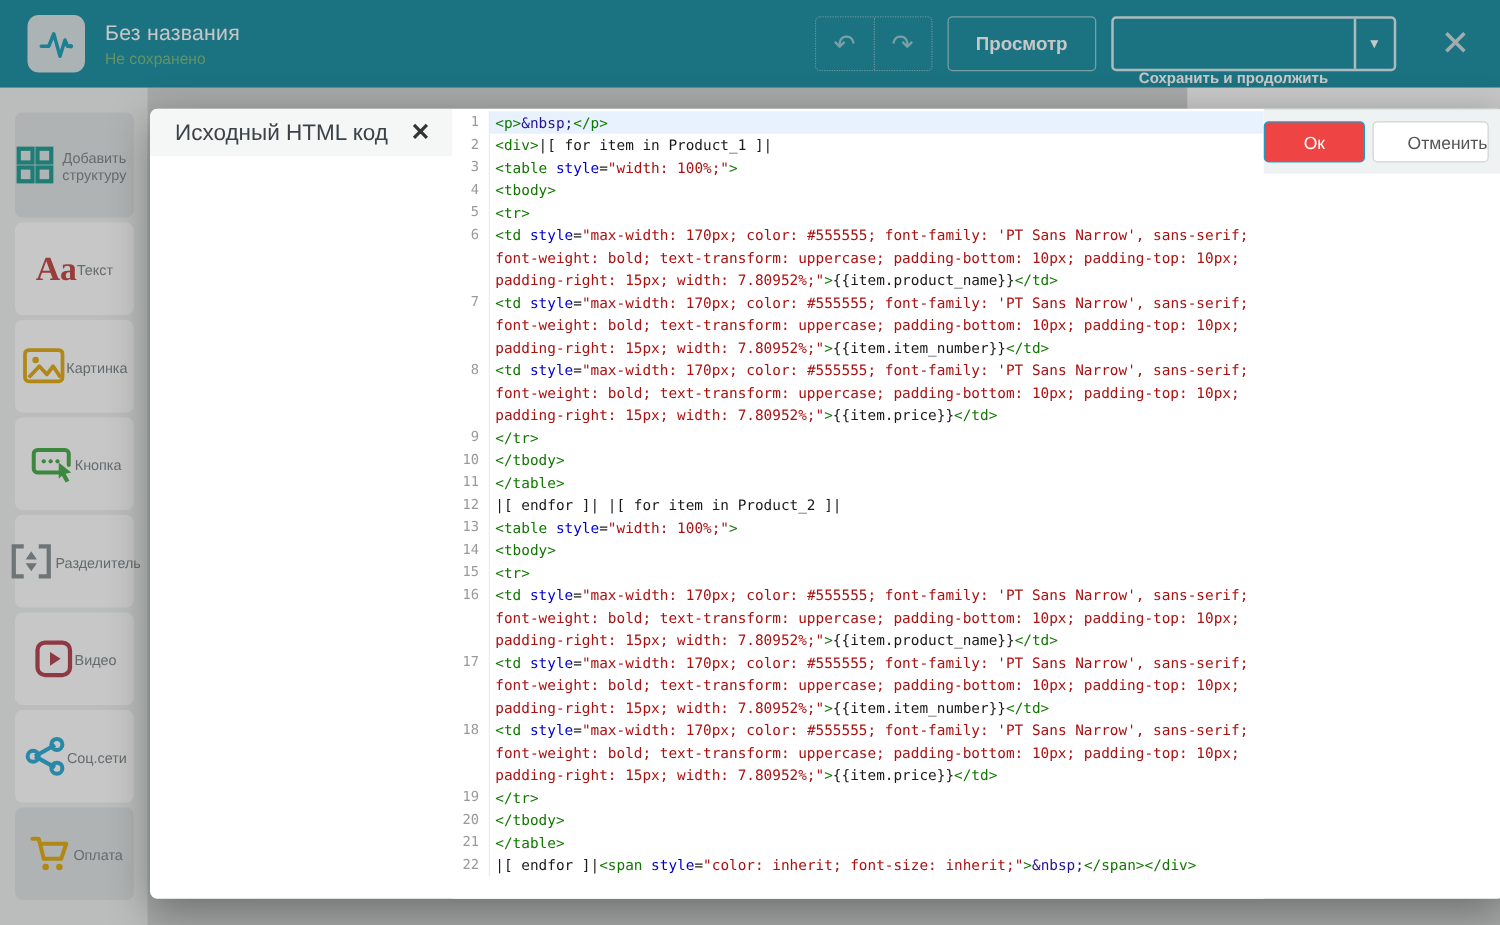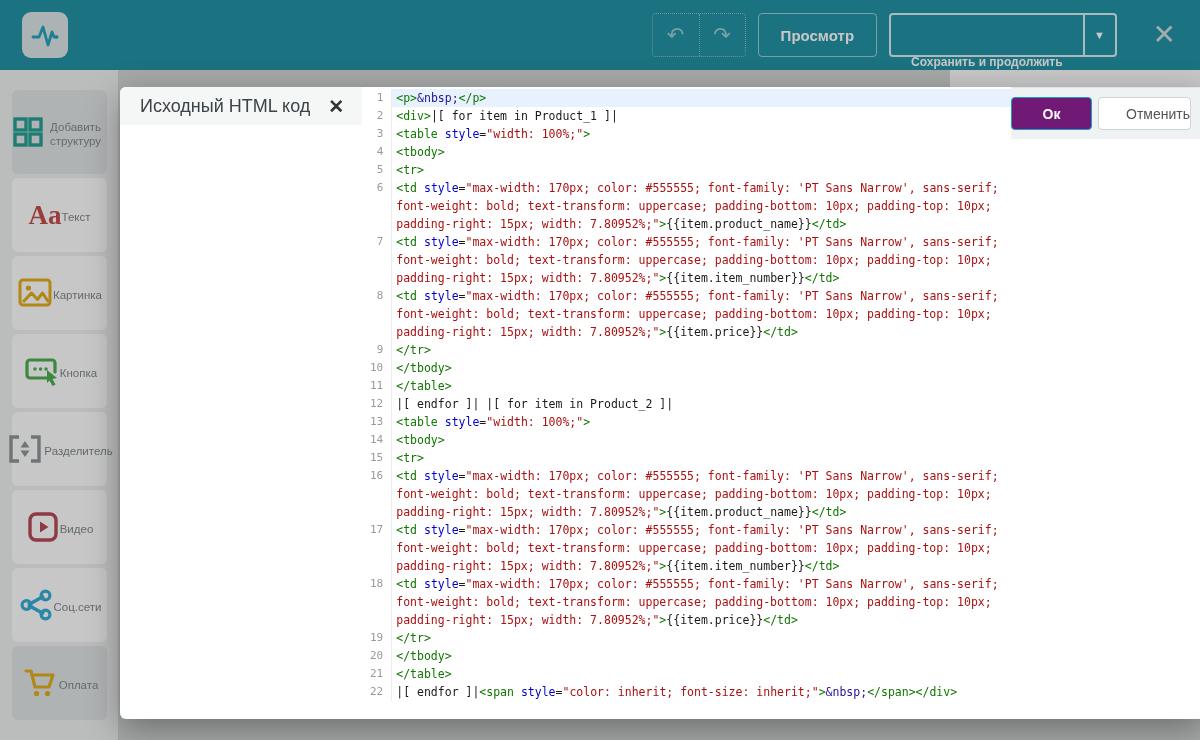--- a/index.html
+++ b/index.html
@@ -79,39 +79,43 @@
     border-right:1px solid #ececec; user-select:none; }
   .code-text { flex:1; max-width:926px; padding-left:4px; white-space:pre-wrap; word-break:break-word; color:#1a1a1a; }
   .code-line.active .code-text { background:#e8f2fe; }
   .tok-t { color:#117700; }
   .tok-a { color:#0000cc; }
   .tok-s { color:#aa1111; }
   .tok-e { color:#221199; }
   .tok-p { color:#1a1a1a; }
   .modal-footer { height:52px; background:#eef2f2; border-top:1px solid #e0e4e4; flex:0 0 auto;
     display:flex; align-items:center; justify-content:flex-end; padding-right:13px; gap:6px; }
-  .btn-ok { width:81px; height:33px; background:#701a75; color:#fff; border:1px solid #1d9cc8;
-    border-radius:4px; font-size:14px; font-weight:700; cursor:pointer; font-family:"Liberation Sans", sans-serif;text-align:center; }
+  .btn-ok { width:81px; height:33px; background:#ef4444; color:#fff; border:1px solid #1d9cc8;
+    border-radius:4px; font-size:14px; font-weight:400; cursor:pointer; font-family:"Liberation Sans", sans-serif;text-align:center; }
   .btn-cancel { width:93px; height:33px; background:#fff; color:#555; border:1px solid #d0d4d4;
     border-radius:4px; font-size:14px; cursor:pointer; font-family:"Liberation Sans", sans-serif;text-align:right; }
   svg { display:block; }
 </style>
 </head>
 <body>
 
 <div class="screen">
 
   <div class="app-header">
     <div class="logo-box">
       <span>
         <svg width="30" height="30" viewBox="0 0 30 30">
           <polyline points="3,17 9,17 13,7 18,25 22,12 24,17 27,17" fill="none" stroke="#24a3bc" stroke-width="2.8" stroke-linecap="round" stroke-linejoin="round"></polyline>
           <circle cx="26.5" cy="17" r="1.8" fill="#24a3bc"></circle>
         </svg>
       </span>
+    </div>
+    <div class="doc-titles">
+      <div class="doc-title">Без названия</div>
+      <div class="doc-subtitle">Не сохранено</div>
     </div>
     <div class="header-spacer"></div>
     <div class="undo-redo">
       <button class="ur-btn">
           <span>↶</span>
         </button>
       <button class="ur-btn">
           <span>↷</span>
         </button>
     </div>

